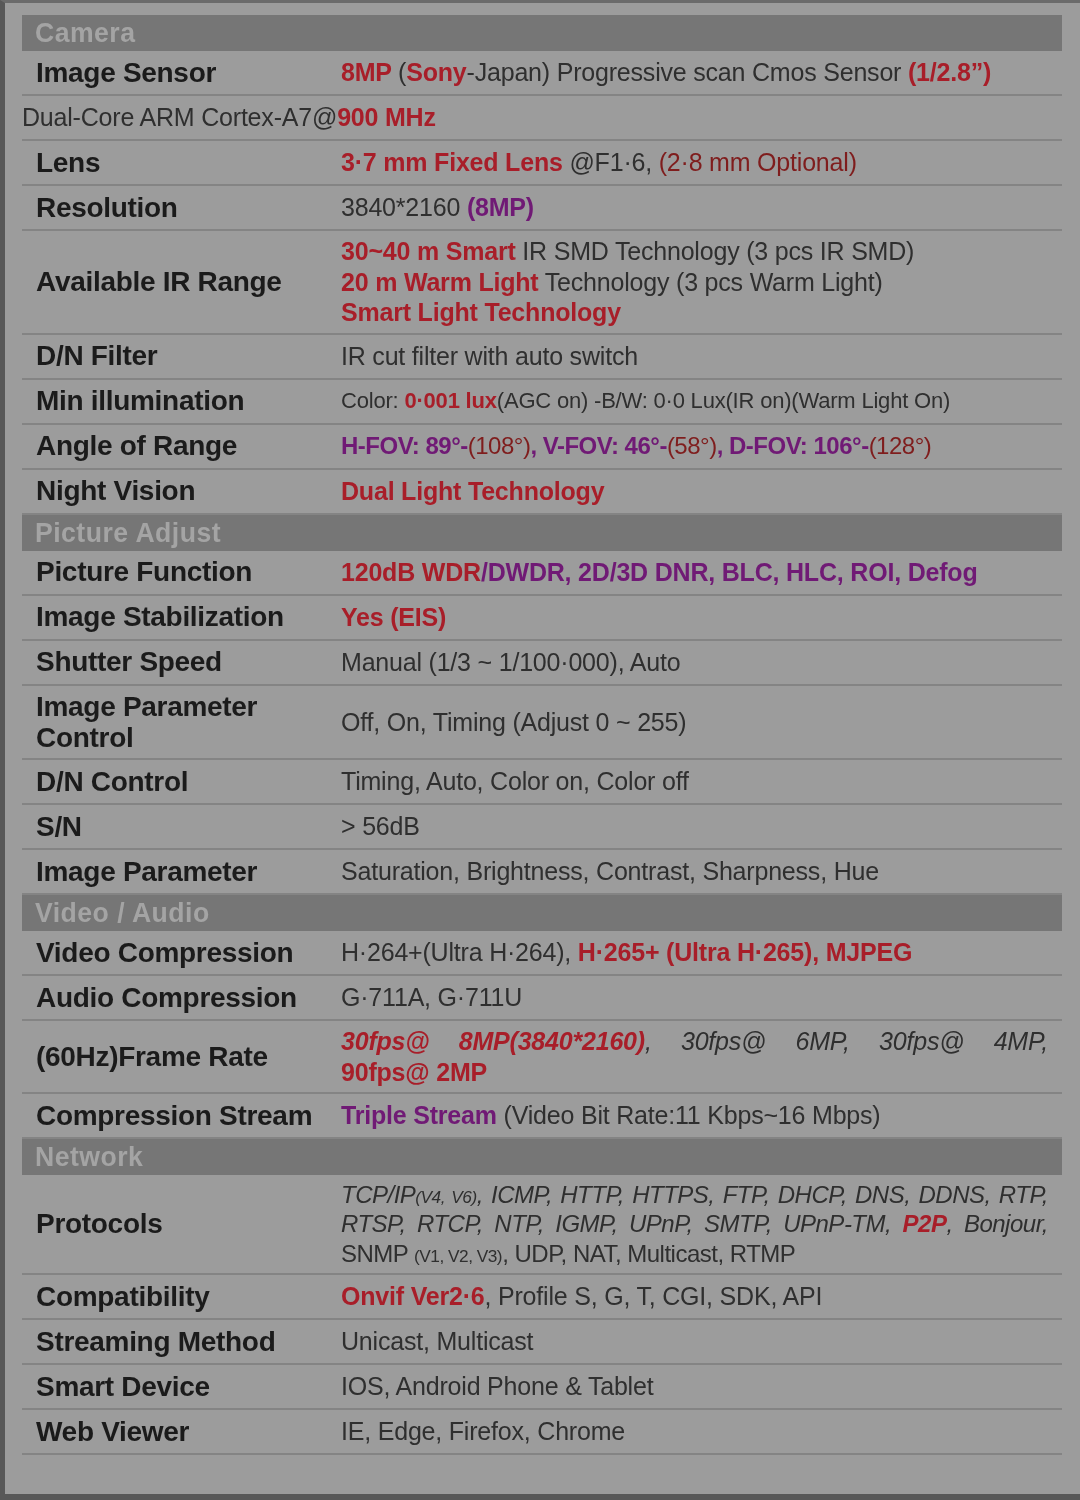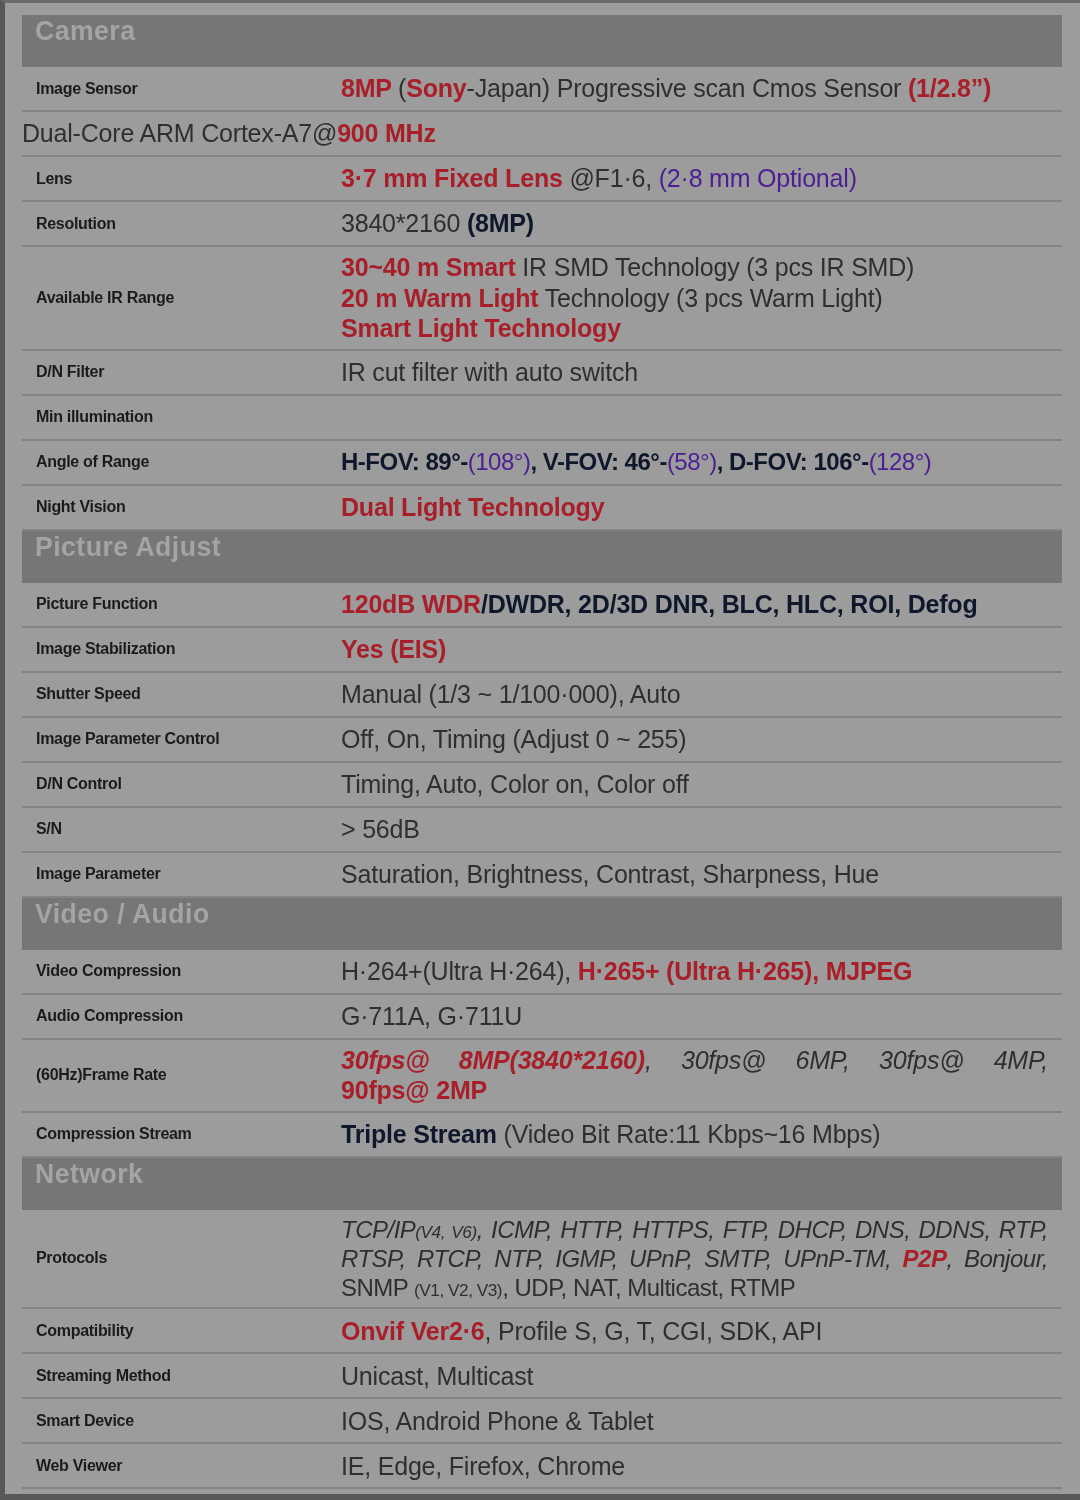--- a/index.html
+++ b/index.html
@@ -10,52 +10,52 @@
     background:#9c9c9c;
     border-left:5px solid #585858;
     border-top:3px solid #6b6b6b;
     border-bottom:6px solid #585858;
     padding:12px 18px 0 17px;
     overflow:hidden;
     font-family:"Liberation Sans",sans-serif;
   }
   .spec-table{width:1040px;}
   .band{
-    height:52px;background:#767676;
-    display:flex;align-items:flex-start;
+    height:36px;background:#767676;
+    display:flex;align-items:center;
     padding-left:13px;box-sizing:border-box;
   }
   .band span{
     font-size:28px;font-weight:bold;color:#a4a4a4;
     letter-spacing:.5px;display:inline-block;
     transform:scaleX(.95);transform-origin:left center;
     white-space:nowrap;
   }
   .row{
     display:flex;align-items:center;
     border-bottom:2px solid #848484;
     box-sizing:border-box;min-height:45px;
     padding:5px 0;
   }
   .label{
     flex:0 0 319px;box-sizing:border-box;padding-left:14px;
-    font-size:16px;font-weight:bold;color:#1b1b1b;
+    font-size:28px;font-weight:bold;color:#1b1b1b;
     letter-spacing:-0.3px;line-height:1.12;
   }
   .value{
     flex:1;padding-right:14px;
     font-size:25px;color:#2f2f2f;
     letter-spacing:-0.2px;line-height:1.22;
   }
   .vline{display:block;}
   .vline.just{text-align:justify;text-align-last:justify;font-style:italic;}
   .value .v{}
-  .value .b{font-weight:bold;color:#0f172a;}
+  .value .b{font-weight:bold;color:#701a75;}
   .value .r{font-weight:bold;color:#a81e29;}
-  .value .p{color:#4c1d95;}
+  .value .p{color:#7f1d1d;}
   .value .sm{font-size:72%;}
   .row.fit22 .value{font-size:22px;}
   .row.fit23 .value{font-size:24px;letter-spacing:-0.5px;}
 </style>
 </head>
 <body>
 
 <div class="page">
   <div class="spec-table">
 
@@ -117,20 +117,25 @@
       <div class="label">D/N Filter</div>
       <div class="value">
         <div class="vline">
           <span class="v">IR cut filter with auto switch</span>
         </div>
       </div>
     </div>
 
     <div class="row fit22">
       <div class="label">Min illumination</div>
+      <div class="value">
+        <div class="vline">
+          <span class="v">Color: </span><span class="r">0·001 lux</span><span class="v">(AGC on) -B/W: 0·0 Lux(IR on)(Warm Light On)</span>
+        </div>
+      </div>
     </div>
 
     <div class="row fit23">
       <div class="label">Angle of Range</div>
       <div class="value">
         <div class="vline">
           <span class="b">H-FOV: 89°-</span><span class="p">(108°)</span><span class="b">, V-FOV: 46°-</span><span class="p">(58°)</span><span class="b">, D-FOV: 106°-</span><span class="p">(128°)</span>
         </div>
       </div>
     </div>

